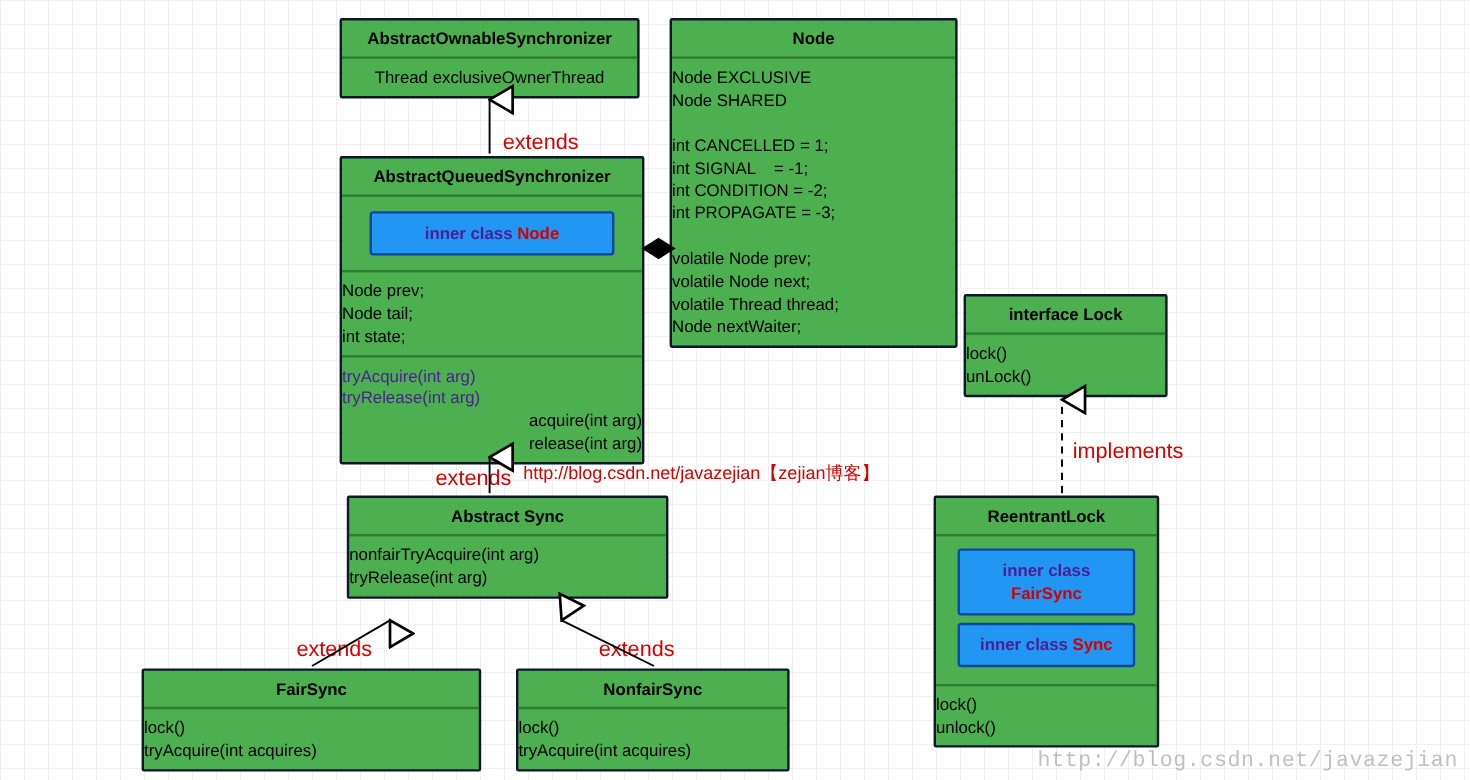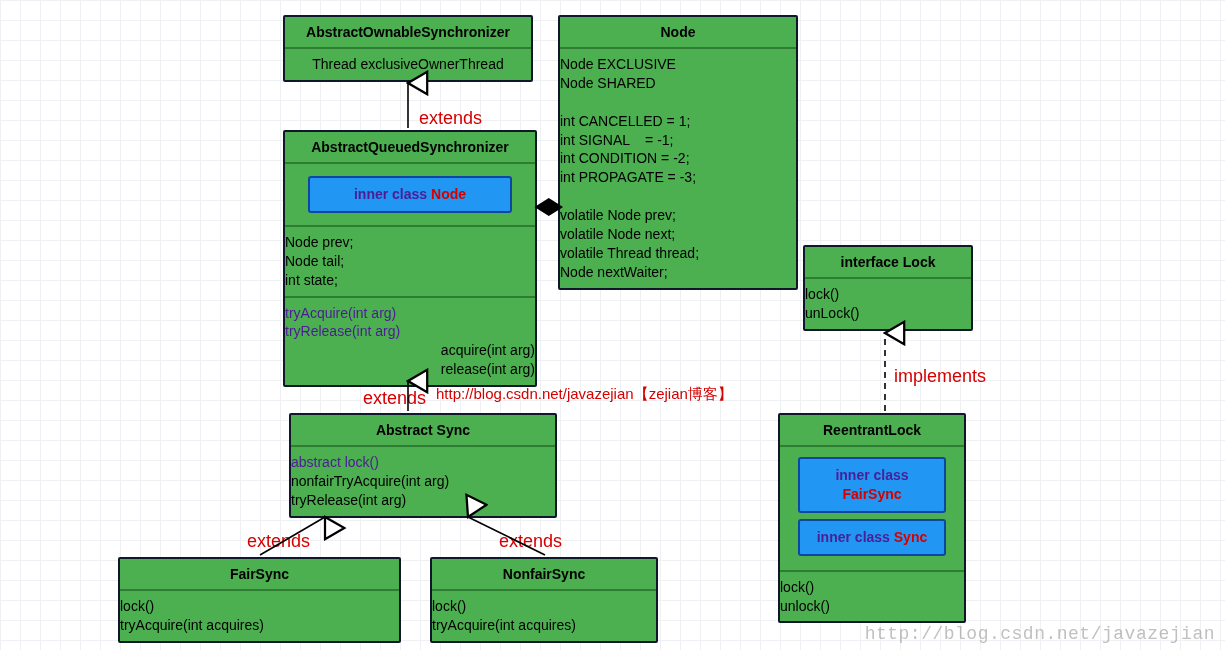--- a/index.html
+++ b/index.html
@@ -118,21 +118,20 @@
 
 <div class="box" style="left:803px; top:245px; width:170px;">
   <div class="title">interface Lock</div>
   <div class="sect last" style="white-space:pre;">lock()
 unLock()</div>
 </div>
 
 <div class="box" style="left:274px; top:413px; width:268px;margin-left:15px;">
   <div class="title">Abstract Sync</div>
   <div class="sect last">
-    <div class="darkred">abstract lock()</div>
     <div style="white-space:pre;">nonfairTryAcquire(int arg)
 tryRelease(int arg)</div>
   </div>
 </div>
 
 <div class="box" style="left:118px; top:557px; width:283px;">
   <div class="title">FairSync</div>
   <div class="sect last" style="white-space:pre;">lock()
 tryAcquire(int acquires)</div>
 </div>

